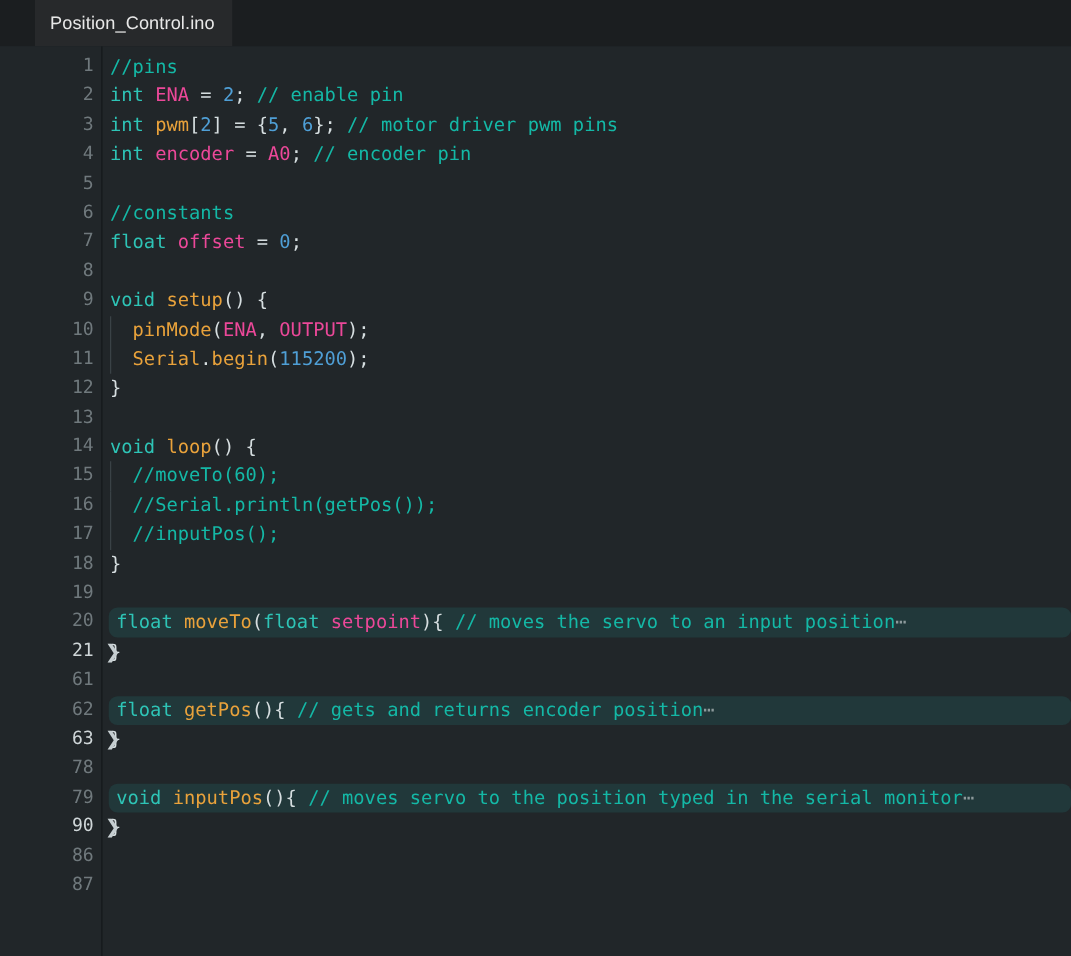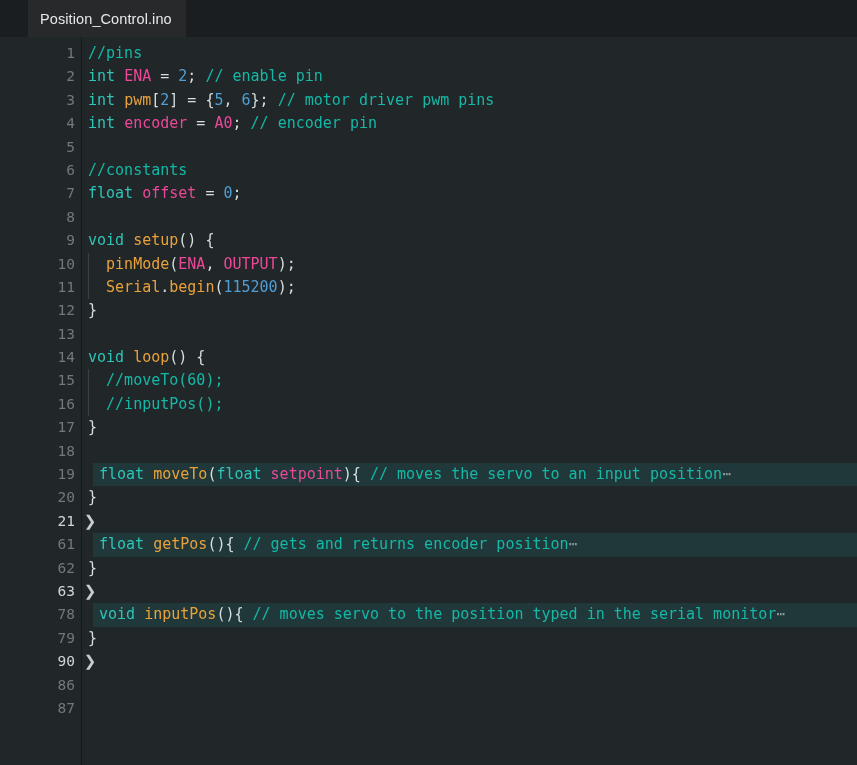--- a/index.html
+++ b/index.html
@@ -105,21 +105,22 @@
     font-size: 15px;
     color: #d6dee0;
     white-space: pre;
     padding-left: 6px;
     box-sizing: border-box;
     position: relative;
   }
   .cline.folded {
     background: #21383a;
     padding-left: 0;
-    margin-left: 11px;
+    margin-left: 5px;
+    border-radius: 7px;
   }
   .cline.folded .inner { padding-left: 6px; display: inline; }
 
   
   .guide {
     position: absolute;
     width: 1px;
     background: #3a4246;
     left: 6px;
     top: 0;
@@ -187,20 +188,21 @@
       <div class="cline"><span class="inner"><span class="com">//constants</span></span></div>
       <div class="cline"><span class="inner"><span class="kw">float</span><span class="pun"> </span><span class="id">offset</span><span class="pun"> = </span><span class="num">0</span><span class="pun">;</span></span></div>
       <div class="cline"><span class="inner"></span></div>
       <div class="cline"><span class="inner"><span class="kw">void</span><span class="pun"> </span><span class="fn">setup</span><span class="pun">() {</span></span></div>
       <div class="cline"><span class="guide"></span><span class="inner"><span class="pun">  </span><span class="fn">pinMode</span><span class="pun">(</span><span class="id">ENA</span><span class="pun">, </span><span class="id">OUTPUT</span><span class="pun">);</span></span></div>
       <div class="cline"><span class="guide"></span><span class="inner"><span class="pun">  </span><span class="fn">Serial</span><span class="pun">.</span><span class="fn">begin</span><span class="pun">(</span><span class="num">115200</span><span class="pun">);</span></span></div>
       <div class="cline"><span class="inner"><span class="pun">}</span></span></div>
       <div class="cline"><span class="inner"></span></div>
       <div class="cline"><span class="inner"><span class="kw">void</span><span class="pun"> </span><span class="fn">loop</span><span class="pun">() {</span></span></div>
       <div class="cline"><span class="guide"></span><span class="inner"><span class="com">  //moveTo(60);</span></span></div>
+      <div class="cline"><span class="guide"></span><span class="inner"><span class="com">  //Serial.println(getPos());</span></span></div>
       <div class="cline"><span class="guide"></span><span class="inner"><span class="com">  //inputPos();</span></span></div>
       <div class="cline"><span class="inner"><span class="pun">}</span></span></div>
       <div class="cline"><span class="inner"></span></div>
       <div class="cline folded"><span class="inner"><span class="kw">float</span><span class="pun"> </span><span class="fn">moveTo</span><span class="pun">(</span><span class="kw">float</span><span class="pun"> </span><span class="id">setpoint</span><span class="pun">){ </span><span class="com">// moves the servo to an input position</span><span class="ell">⋯</span></span></div>
       <div class="cline"><span class="inner"><span class="pun">}</span></span></div>
       <div class="cline"><span class="inner"></span></div>
       <div class="cline folded"><span class="inner"><span class="kw">float</span><span class="pun"> </span><span class="fn">getPos</span><span class="pun">(){ </span><span class="com">// gets and returns encoder position</span><span class="ell">⋯</span></span></div>
       <div class="cline"><span class="inner"><span class="pun">}</span></span></div>
       <div class="cline"><span class="inner"></span></div>
       <div class="cline folded"><span class="inner"><span class="kw">void</span><span class="pun"> </span><span class="fn">inputPos</span><span class="pun">(){ </span><span class="com">// moves servo to the position typed in the serial monitor</span><span class="ell">⋯</span></span></div>

